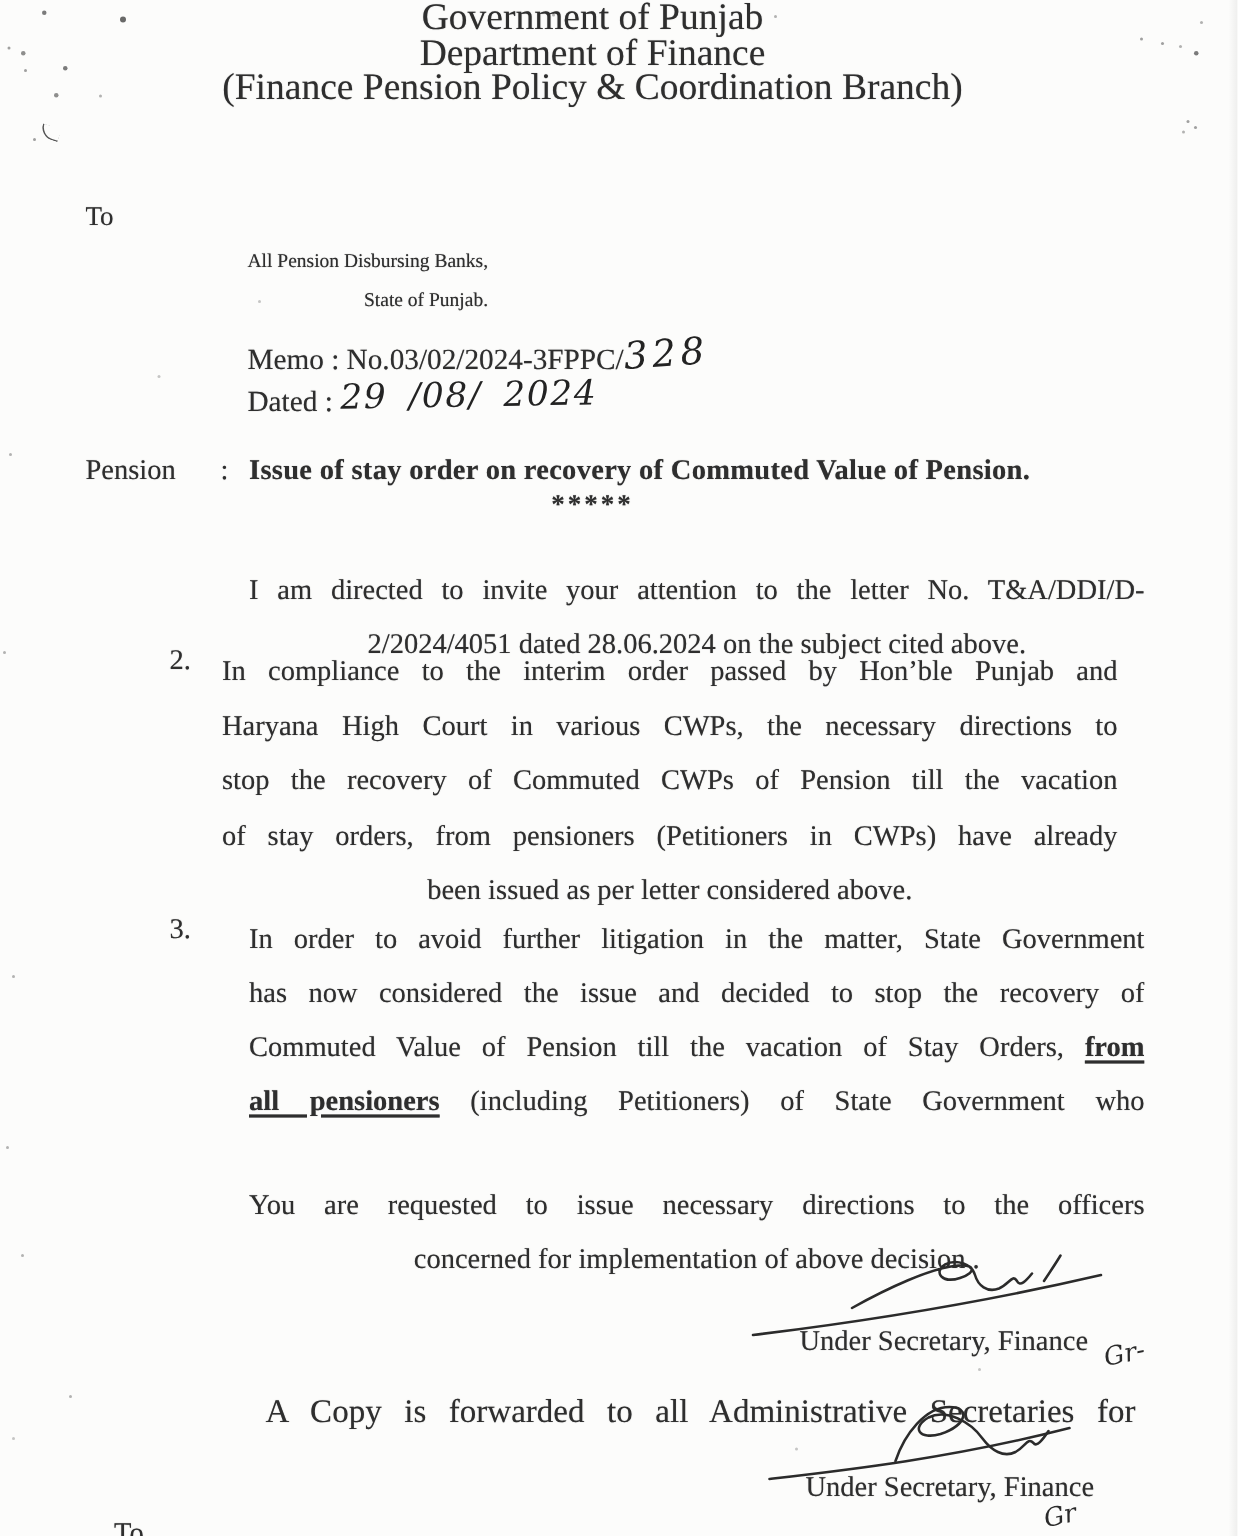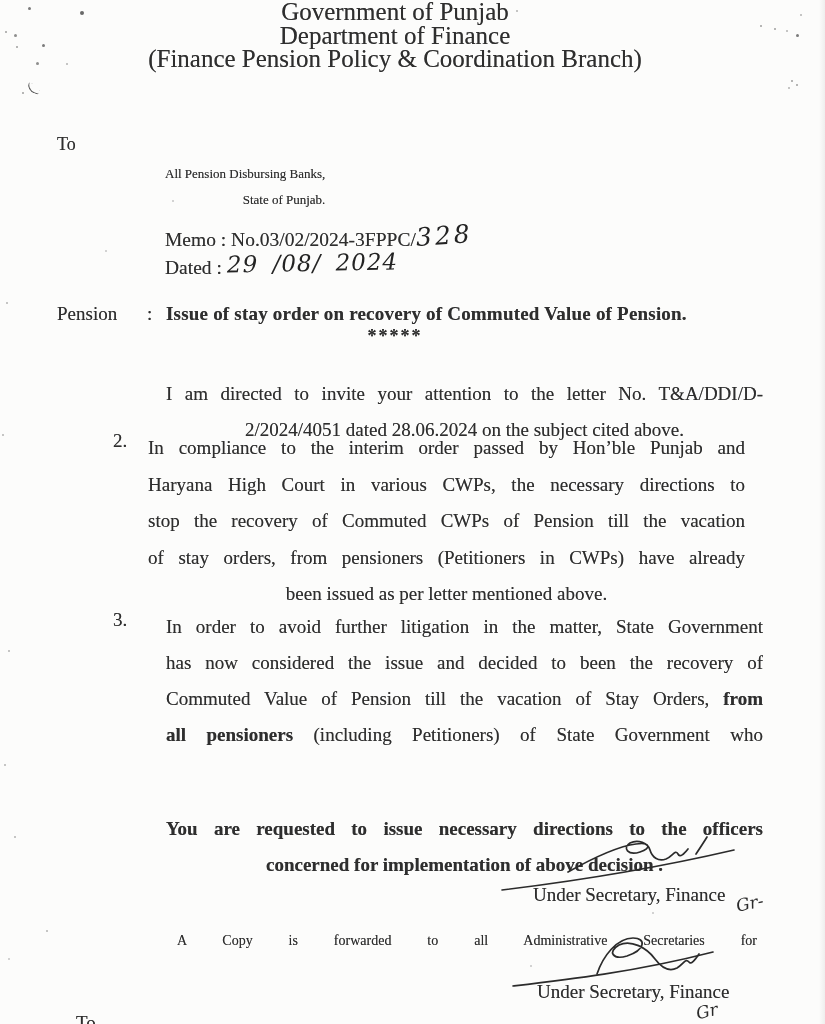--- a/index.html
+++ b/index.html
@@ -27,25 +27,25 @@
   .subject-text{position:absolute;left:166px;top:0;font-size:19px;font-weight:700;letter-spacing:0.2px;}
   .stars{left:0;top:326px;width:790px;text-align:center;font-size:18px;letter-spacing:2px;font-weight:700;}
   .para{width:597px;}
   .para .ln{overflow:hidden;}
   .jline{text-align:justify;text-align-last:justify;}
   .lline{text-align:center;}
   .pnum{position:absolute;font-size:19px;}
   .intro{left:166px;top:376px;line-height:36px;}
   .p2{left:148px;top:430px;line-height:36.5px;}
   .p3{left:166px;top:609px;line-height:36px;}
-  .close-p{left:166px;top:811px;line-height:36px;font-weight:bold;}
-  .em-u{font-weight:700;text-decoration-thickness:1.5px;text-underline-offset:3px;}
+  .close-p{left:166px;top:786px;line-height:36px;}
+  .em-u{font-weight:700;text-decoration:underline;text-decoration-thickness:1.5px;text-underline-offset:3px;}
   .sig-title{font-size:19px;white-space:nowrap;}
   .gr{font-family:"DejaVu Serif",serif;font-style:italic;font-size:17px;color:#2a2a2a;display:inline-block;transform:rotate(-12deg);text-shadow:none;}
-  .copy-note{left:75px;top:926px;width:682px;font-size:14px;line-height:30px;}
+  .copy-note{left:75px;top:926px;width:682px;font-size:22px;line-height:30px;}
   .copy-note .ln1{padding-left:102px;}
   .speck{position:absolute;background:#444;border-radius:50%;}
   .curl{position:absolute;width:12px;height:8px;border:none;border-bottom:1.4px solid #555;border-left:1.2px solid #555;border-bottom-left-radius:10px;transform:rotate(18deg);}
   svg.sig{position:absolute;overflow:visible;}
   svg.sig path{fill:none;stroke:#2b2b2b;stroke-width:1.7;stroke-linecap:round;}
   .edge{position:absolute;right:0;top:0;width:6px;height:1024px;background:linear-gradient(to left,rgba(120,120,120,0.10),rgba(120,120,120,0));}
 </style>
 </head>
 <body>
 
@@ -115,27 +115,27 @@
     <div class="ln jline">I am directed to invite your attention to the letter No. T&amp;A/DDI/D-</div>
     <div class="ln lline">2/2024/4051 dated 28.06.2024 on the subject cited above.</div>
   </div>
 
   <div class="abs pnum txt" style="left:113px;top:430px;">2.</div>
   <div class="abs para p2 body-size txt">
     <div class="ln jline">In compliance to the interim order passed by Hon’ble Punjab and</div>
     <div class="ln jline">Haryana High Court in various CWPs, the necessary directions to</div>
     <div class="ln jline">stop the recovery of Commuted CWPs of Pension till the vacation</div>
     <div class="ln jline">of stay orders, from pensioners (Petitioners in CWPs) have already</div>
-    <div class="ln lline">been issued as per letter mentioned above.</div>
+    <div class="ln lline">been issued as per letter considered above.</div>
   </div>
 
   <div class="abs pnum txt" style="left:113px;top:609px;">3.</div>
   <div class="abs para p3 body-size txt">
     <div class="ln jline">In order to avoid further litigation in the matter, State Government</div>
-    <div class="ln jline">has now considered the issue and decided to been the recovery of</div>
+    <div class="ln jline">has now considered the issue and decided to stop the recovery of</div>
     <div class="ln jline"><span>Commuted Value of Pension till the vacation of Stay Orders, </span><span class="em-u">from</span></div>
     <div class="ln jline"><span class="em-u">all pensioners</span><span> (including Petitioners) of State Government who</span></div>
   </div>
 
   <div class="abs para close-p body-size txt">
     <div class="ln jline">You are requested to issue necessary directions to the officers</div>
     <div class="ln lline">concerned for implementation of above decision .</div>
   </div>
 
   <svg class="sig" style="left:498px;top:834px;" width="240" height="60" viewBox="0 0 240 60">

